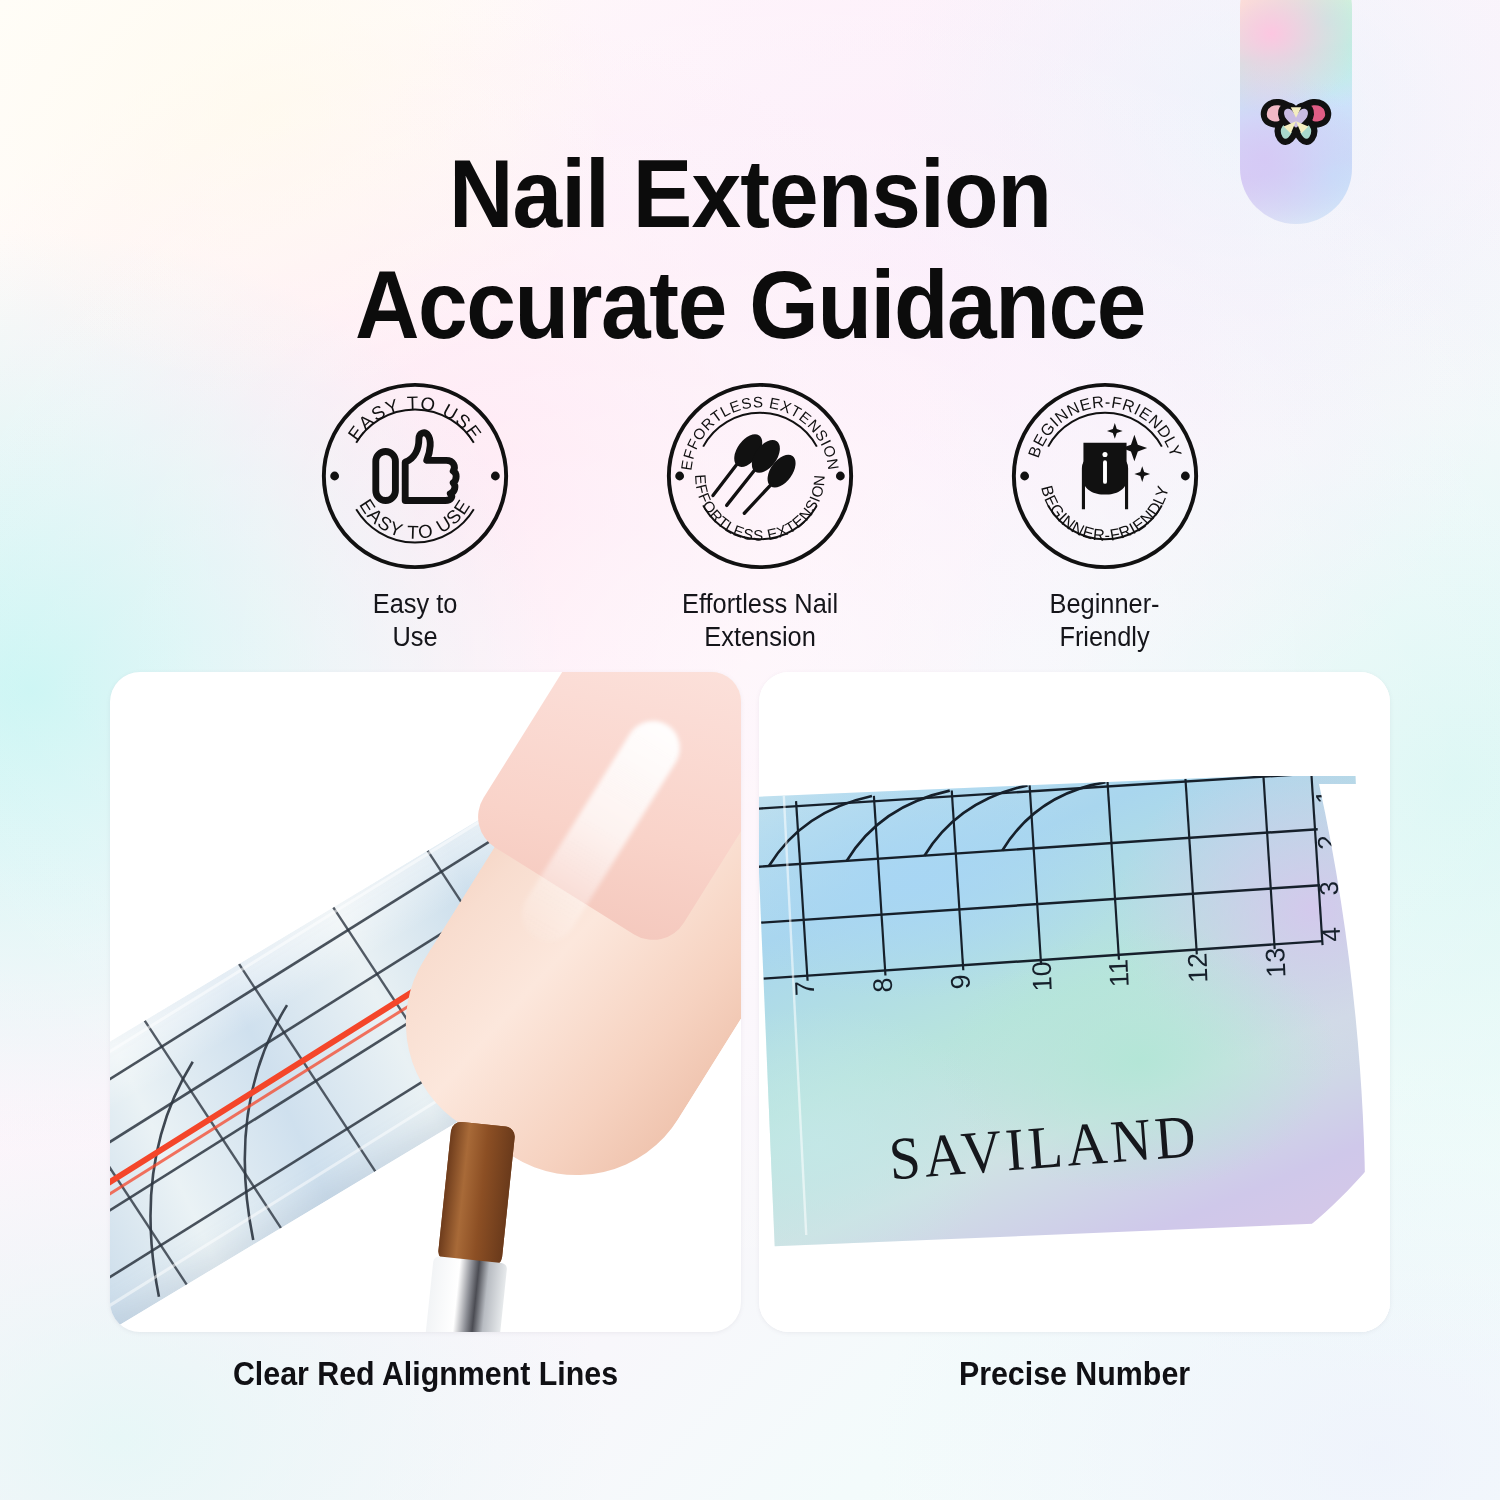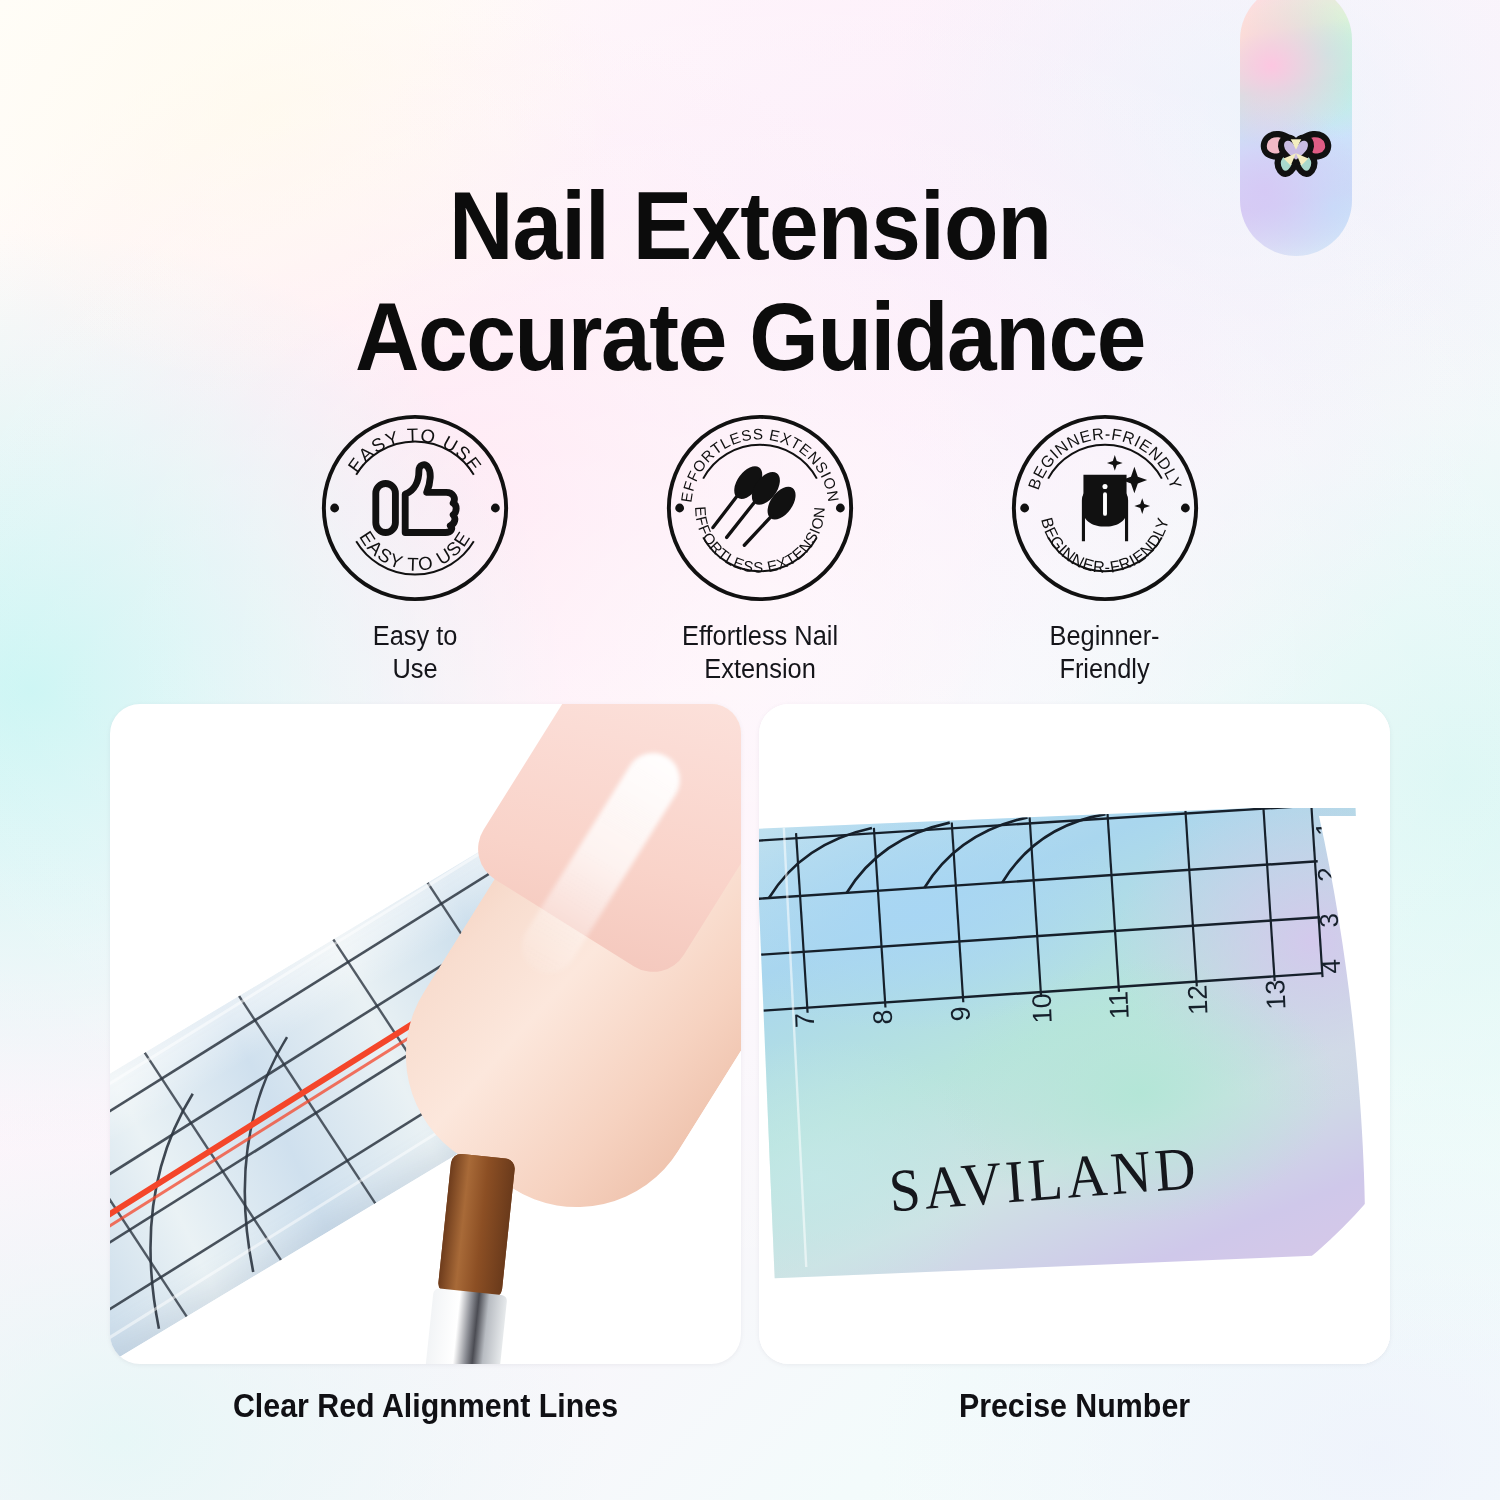--- a/index.html
+++ b/index.html
@@ -26,21 +26,21 @@
   }
   .bg-soft {
     background:
       radial-gradient(ellipse 500px 400px at 18% 8%, rgba(255,252,232,.55) 0%, rgba(255,255,255,0) 70%),
       radial-gradient(ellipse 520px 430px at 84% 8%, rgba(226,246,252,.55) 0%, rgba(255,255,255,0) 72%);
   }
   .bg-veil {
     background:radial-gradient(ellipse 1200px 900px at 50% 44%, rgba(255,255,255,.50) 0%, rgba(255,255,255,.12) 55%, rgba(255,255,255,0) 80%);
   }
 
-  #page { position:relative; z-index:2; width:1500px; height:1324px;margin-top:32px; }
+  #page { position:relative; z-index:2; width:1500px; height:1324px; }
 
   
   .brand-tab {
     position:absolute; left:1240px; top:-48px; width:112px; height:272px;
     border-radius:56px;
     background:
       radial-gradient(ellipse 140px 120px at 28% 30%, rgba(255,196,225,.95) 0%, rgba(255,255,255,0) 66%),
       radial-gradient(ellipse 150px 130px at 78% 26%, rgba(186,240,226,.95) 0%, rgba(255,255,255,0) 66%),
       radial-gradient(ellipse 140px 140px at 22% 76%, rgba(214,200,245,.9) 0%, rgba(255,255,255,0) 68%),
       radial-gradient(ellipse 150px 140px at 82% 82%, rgba(196,224,250,.92) 0%, rgba(255,255,255,0) 68%),

